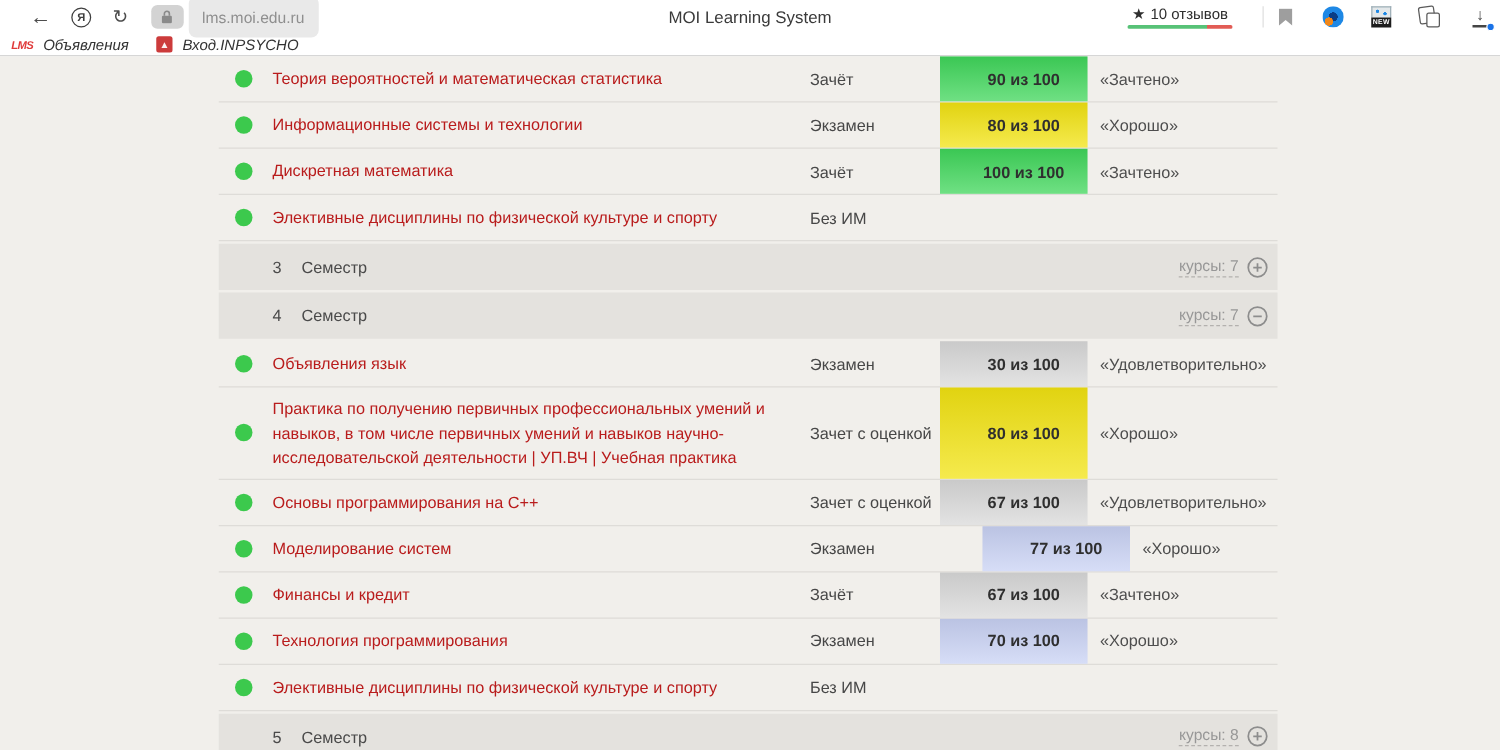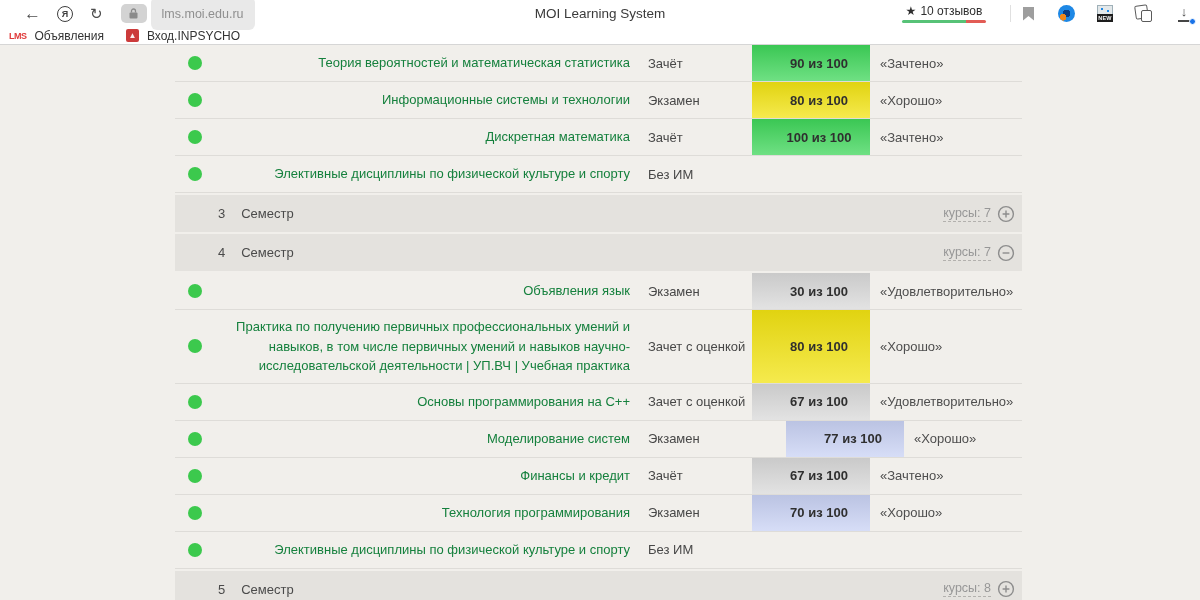--- a/index.html
+++ b/index.html
@@ -45,35 +45,35 @@
     border:1.5px solid #5a5a5a; border-radius:2px; transform:rotate(-8deg); }
   .tabs-icon::after { content:""; position:absolute; right:0; bottom:0; width:9px; height:10px;
     border:1.5px solid #5a5a5a; border-radius:2px; background:#fff; }
   .dl-icon { position:relative; width:16px; height:18px; text-align:center; }
   .dl-arrow { font-size:13px; color:#454545; line-height:14px; display:block; }
   .dl-bar { position:absolute; left:2px; bottom:1px; width:12px; height:1.8px; background:#454545; }
   .dl-dot { position:absolute; right:-4px; bottom:-2px; width:7px; height:7px;
     background:#1a73e8; border-radius:50%; border:1px solid #fff; }
 
   .bookmarks { height:18px; border-bottom:1px solid #d6d6d6; display:flex;
-    align-items:center; background:#fff; font-size:12px; color:#333; }
+    align-items:center; background:#fff; font-size:12px; color:#333;font-style:italic; }
   .lms-logo { margin-left:9px; color:#e03a3a; font-size:9px; font-weight:bold; letter-spacing:-.5px; }
   .bm-label { margin-left:8px; }
   .pyr-icon { margin-left:22px; width:13px; height:13px; background:#cc3b3b; border-radius:2px;
     display:flex; align-items:center; justify-content:center; color:rgba(255,255,255,.92);
     font-size:8px; line-height:1; }
 
   
   .content { position:absolute; top:45px; left:0; right:0; bottom:0; background:#f1efeb; overflow:hidden; }
   .grades-table { margin-left:175px; width:847px; }
 
   .row { display:flex; align-items:center; min-height:37px; border-bottom:1px solid #dedcd8; }
   .dot { flex:none; width:14px; height:14px; border-radius:50%; background:#3cc94d; margin-left:13px; }
   .name { margin-left:16px; width:412px; font-size:13px; line-height:1.5;
-    color:#15803d; text-decoration:none; padding:7px 0;text-align:right; }
+    color:#b91c1c; text-decoration:none; padding:7px 0; }
   .exam { flex:none; margin-left:18px; width:104px; font-size:13px; color:#474747; white-space:nowrap; }
   .score { flex:none; width:118px; align-self:stretch; display:flex; align-items:center;
     justify-content:center; font-size:13px; font-weight:bold; color:#2f2f2f;
     background-image:linear-gradient(rgba(0,0,0,.07), rgba(255,255,255,.25));padding-left:16px; }
   .grade { margin-left:10px; font-size:13px; color:#4e4e4e; white-space:nowrap; }
 
   .sem-row { height:37px; background:#e4e2de; margin:2px 0; display:flex; align-items:center; }
   .sem-num { margin-left:43px; font-size:13px; color:#4a4a4a; }
   .sem-label { margin-left:16px; font-size:13px; color:#4a4a4a; }
   .sem-right { margin-left:auto; margin-right:7px; display:flex; align-items:center; gap:6px; }

